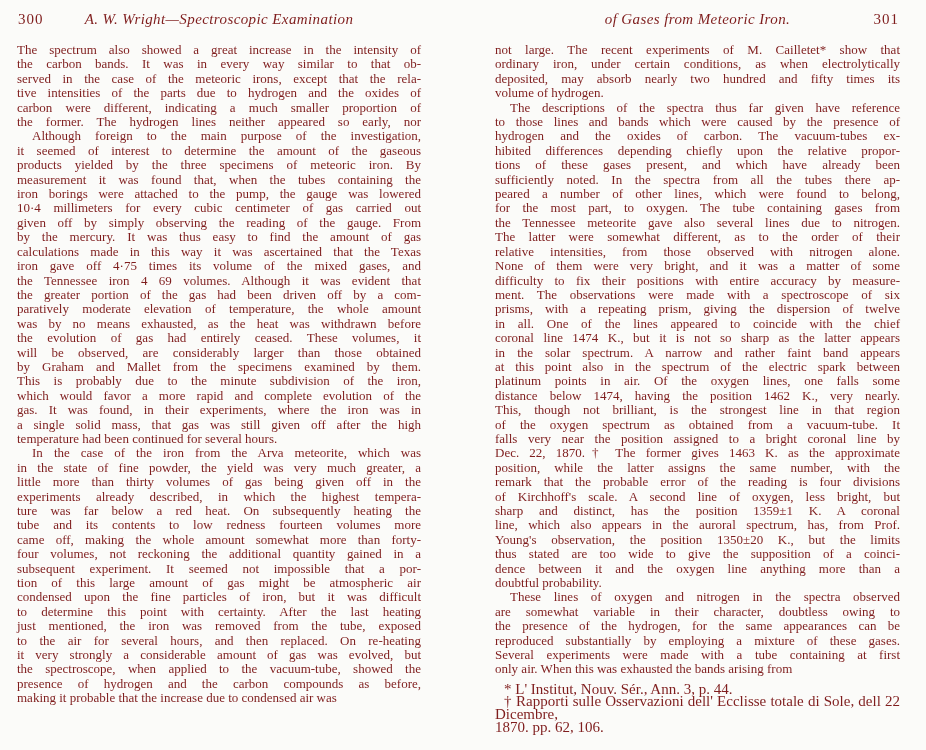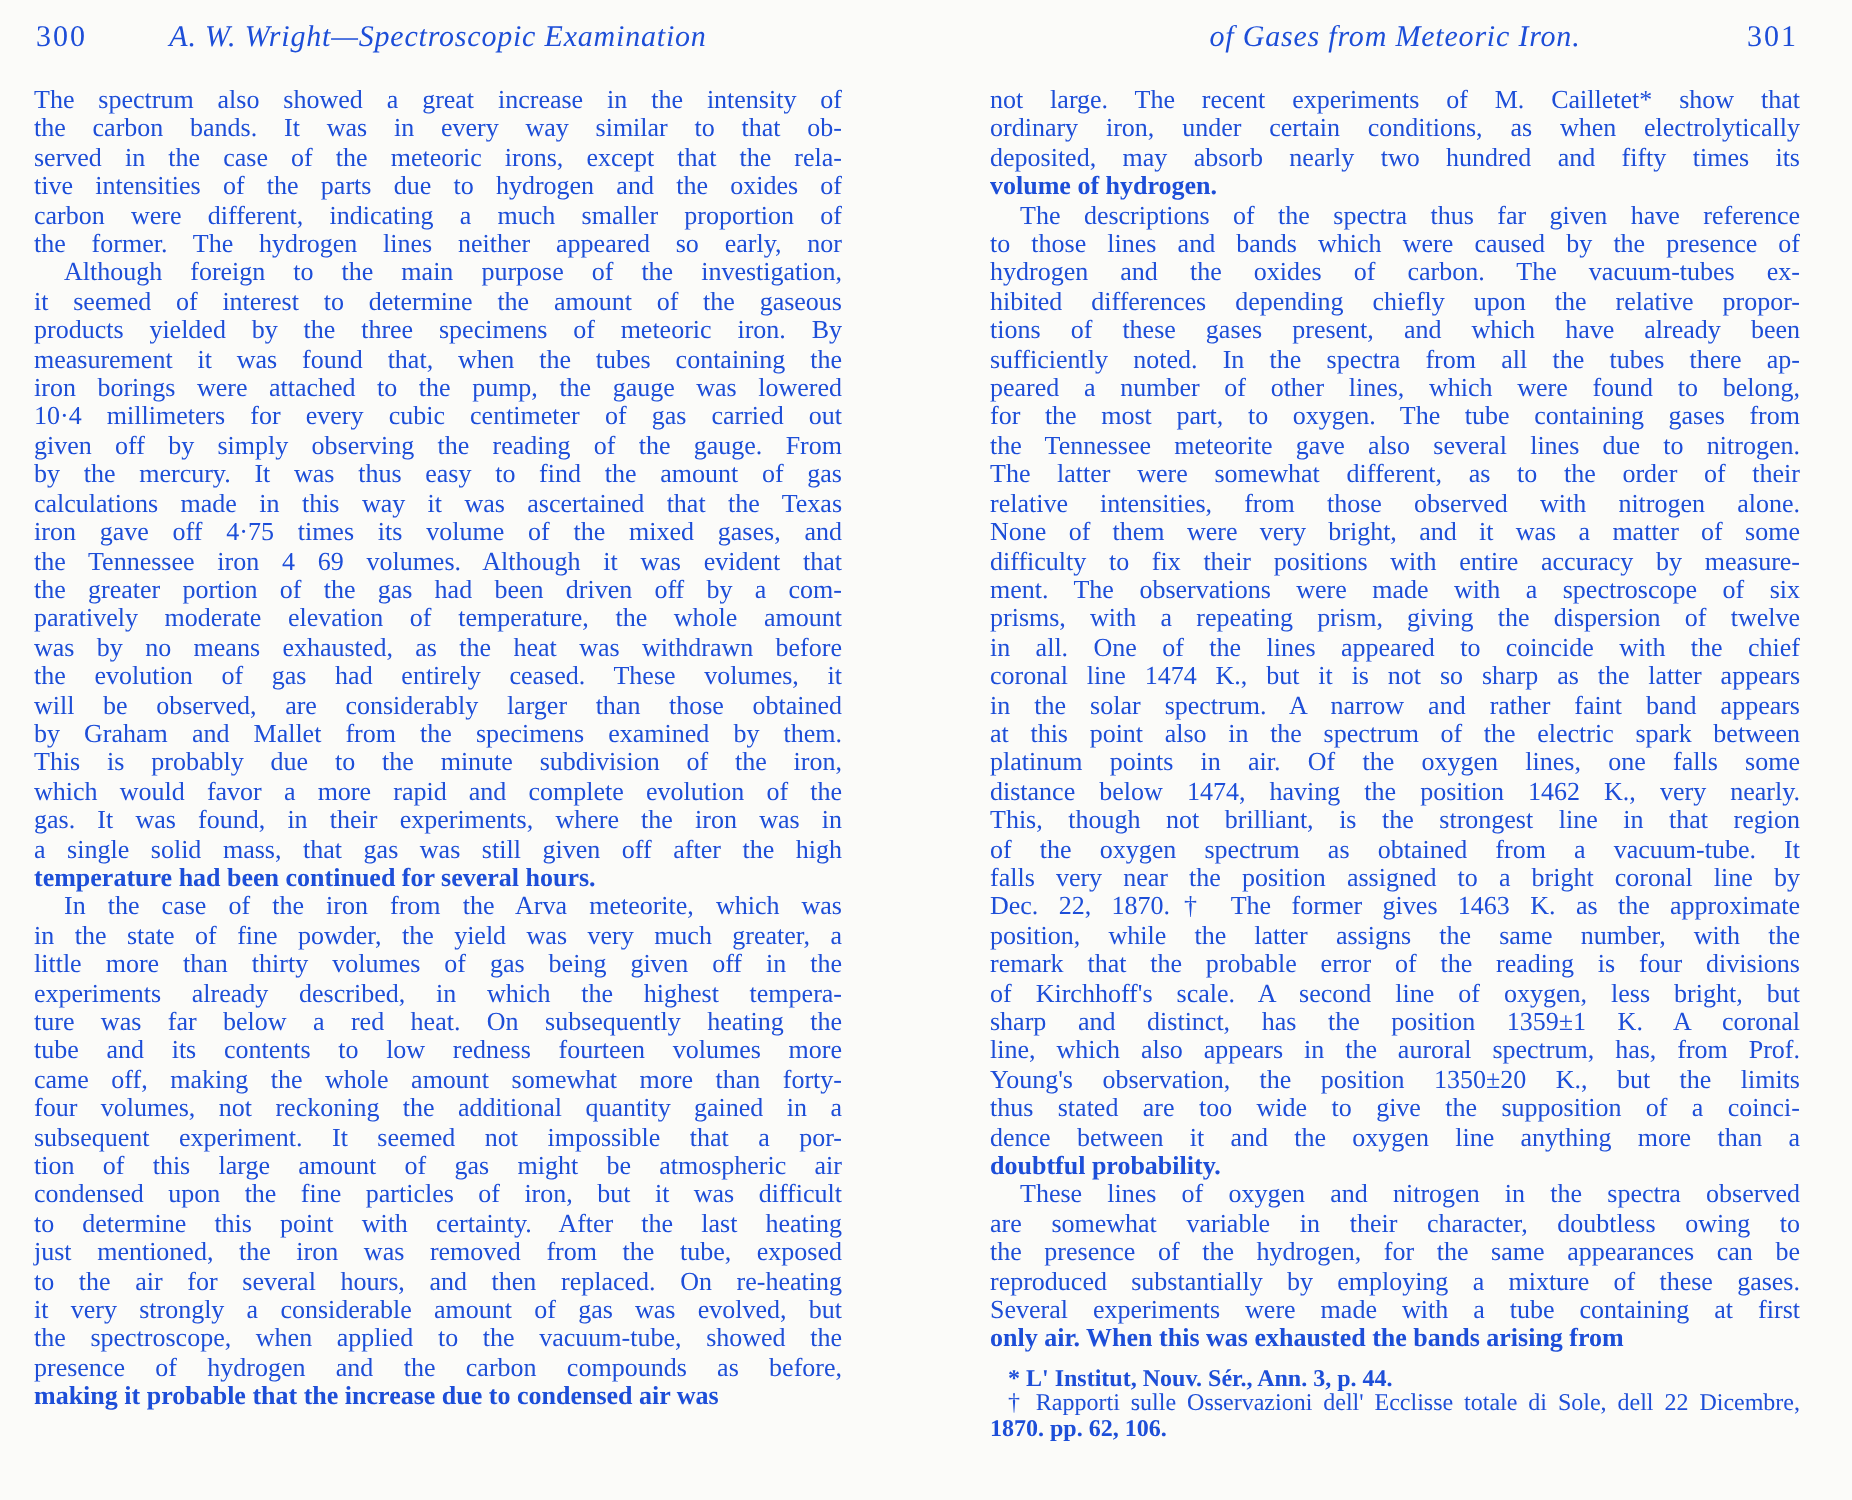--- a/index.html
+++ b/index.html
@@ -8,21 +8,21 @@
     padding: 0;
     background: #fbfbf9;
   }
   .spread {
     position: relative;
     width: 926px;
     height: 750px;
     display: flex;
     background: #fbfbf9;
     font-family: "Liberation Serif", serif;
-    color: #1d4ed8;
+    color: #7f1d1d;
     overflow: hidden;
   }
   .page {
     box-sizing: border-box;
     height: 750px;
   }
   .page.left {
     width: 463px;
     padding: 11px 42px 0 17px;
   }
@@ -53,25 +53,25 @@
   .body-text {
     font-size: 13px;
     line-height: 14.4px;
   }
   .paragraph { margin: 0; }
   .line {
     text-align: justify;
     text-align-last: justify;
     min-height: 14.4px;
   }
-  .line.last { text-align-last: left; font-weight: bold; }
+  .line.last { text-align-last: left; }
   .line.first-indent { text-indent: 15px; }
   .footnotes {
     margin-top: 6px;
-    font-size: 12px;
+    font-size: 15px;
     line-height: 12.6px;
   }
   .footnotes .line { min-height: 12.6px; }
   .footnotes .first-indent { text-indent: 9px; }
 </style>
 </head>
 <body>
 
 <div class="spread">
 

